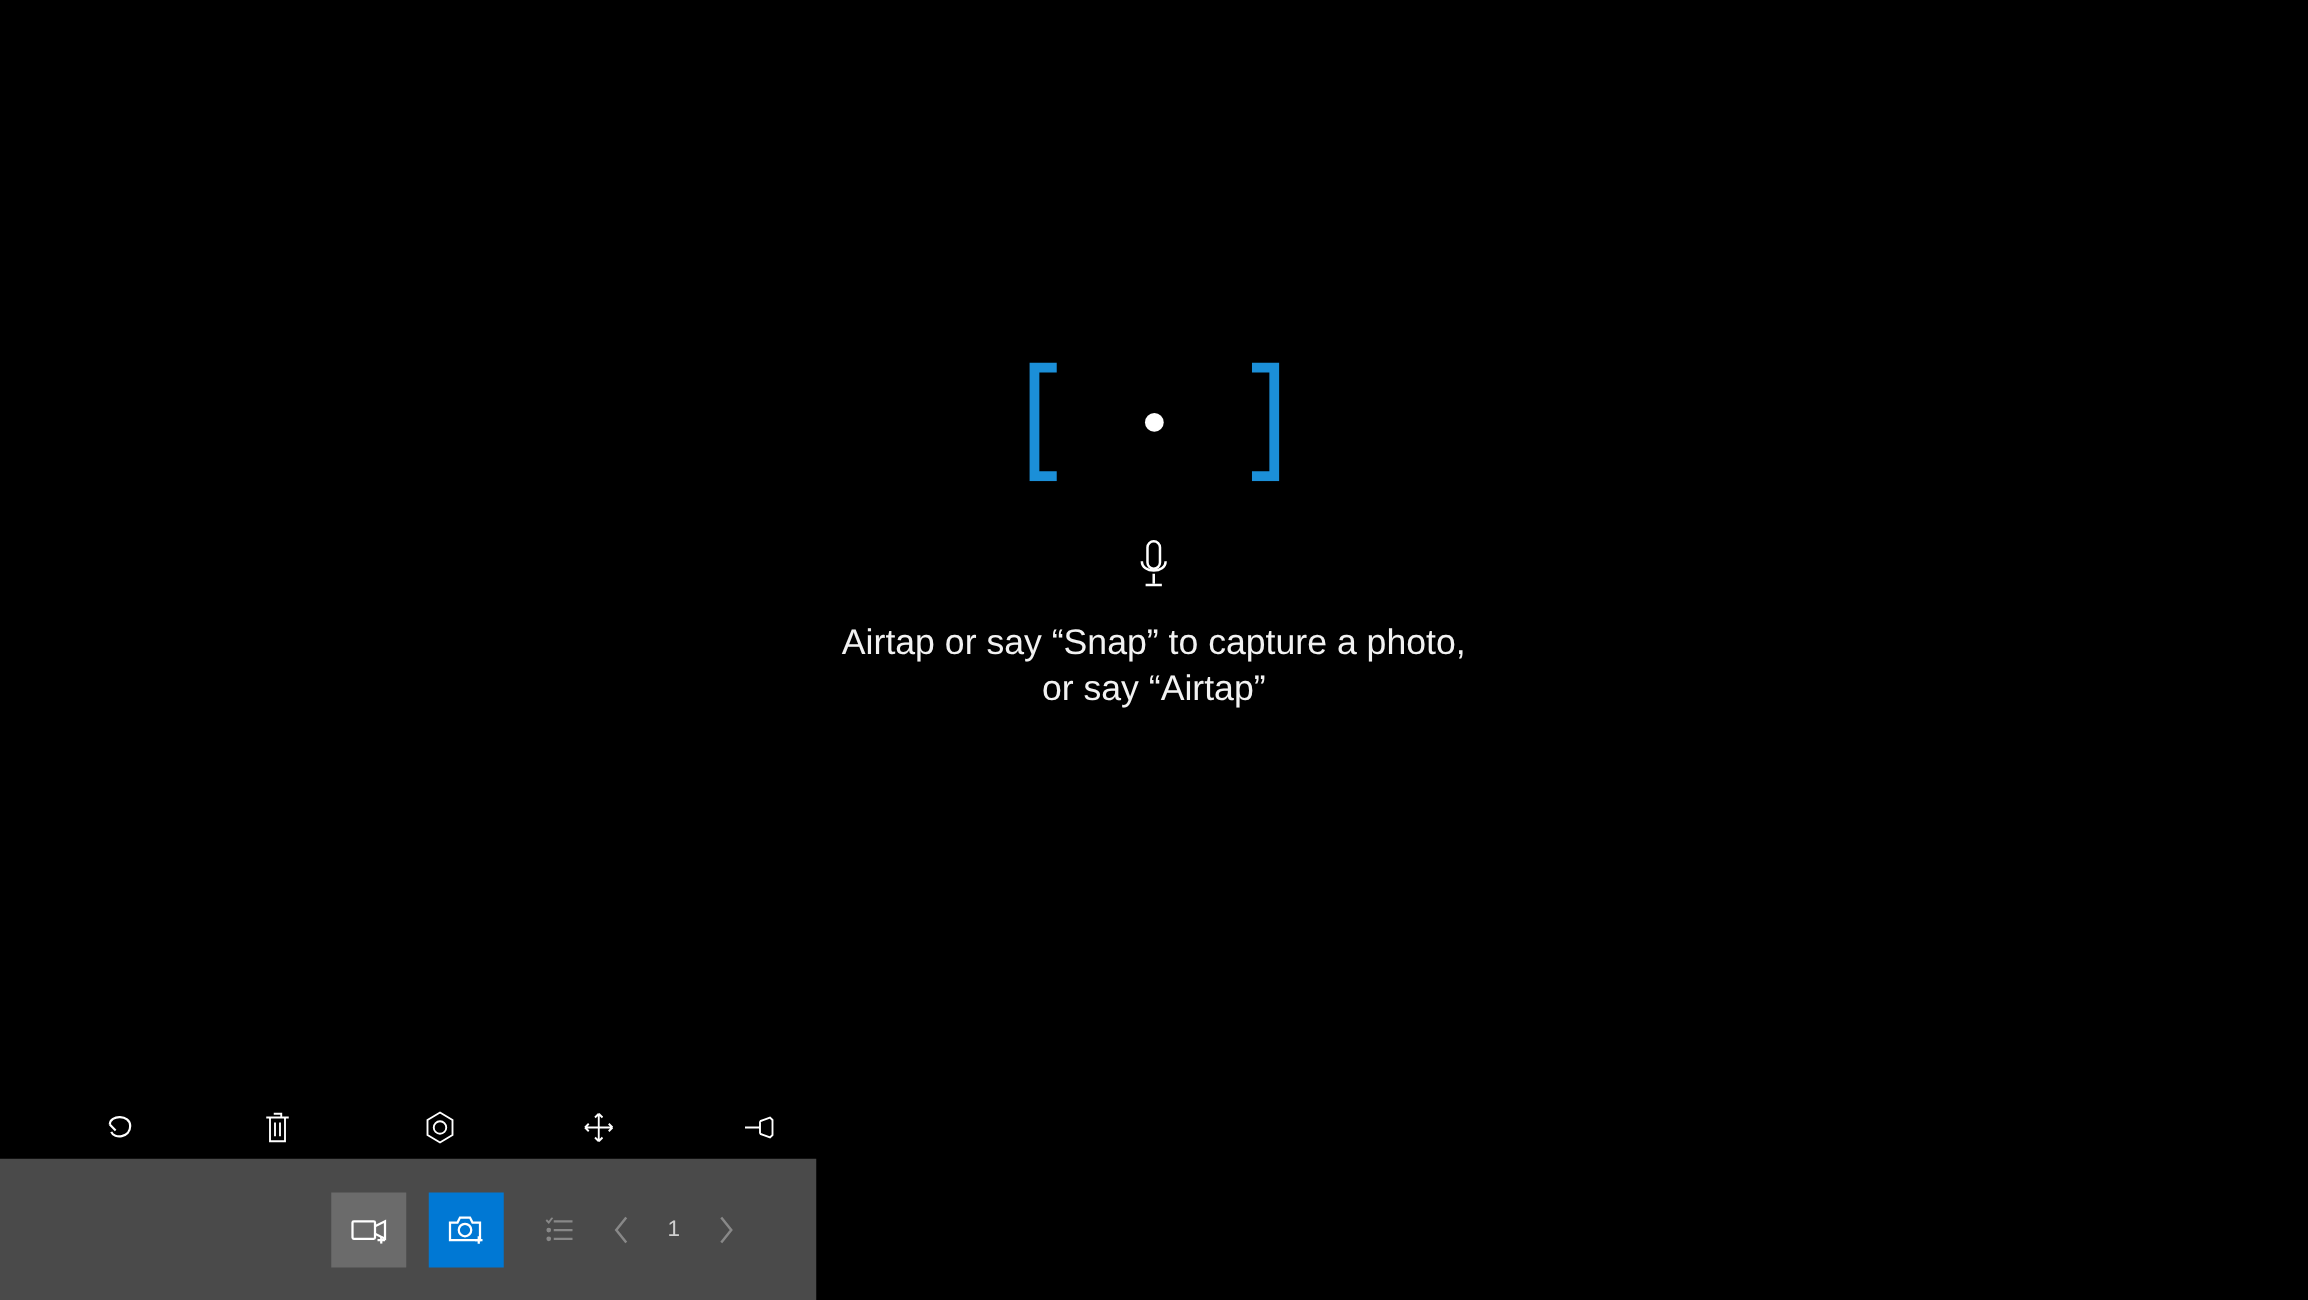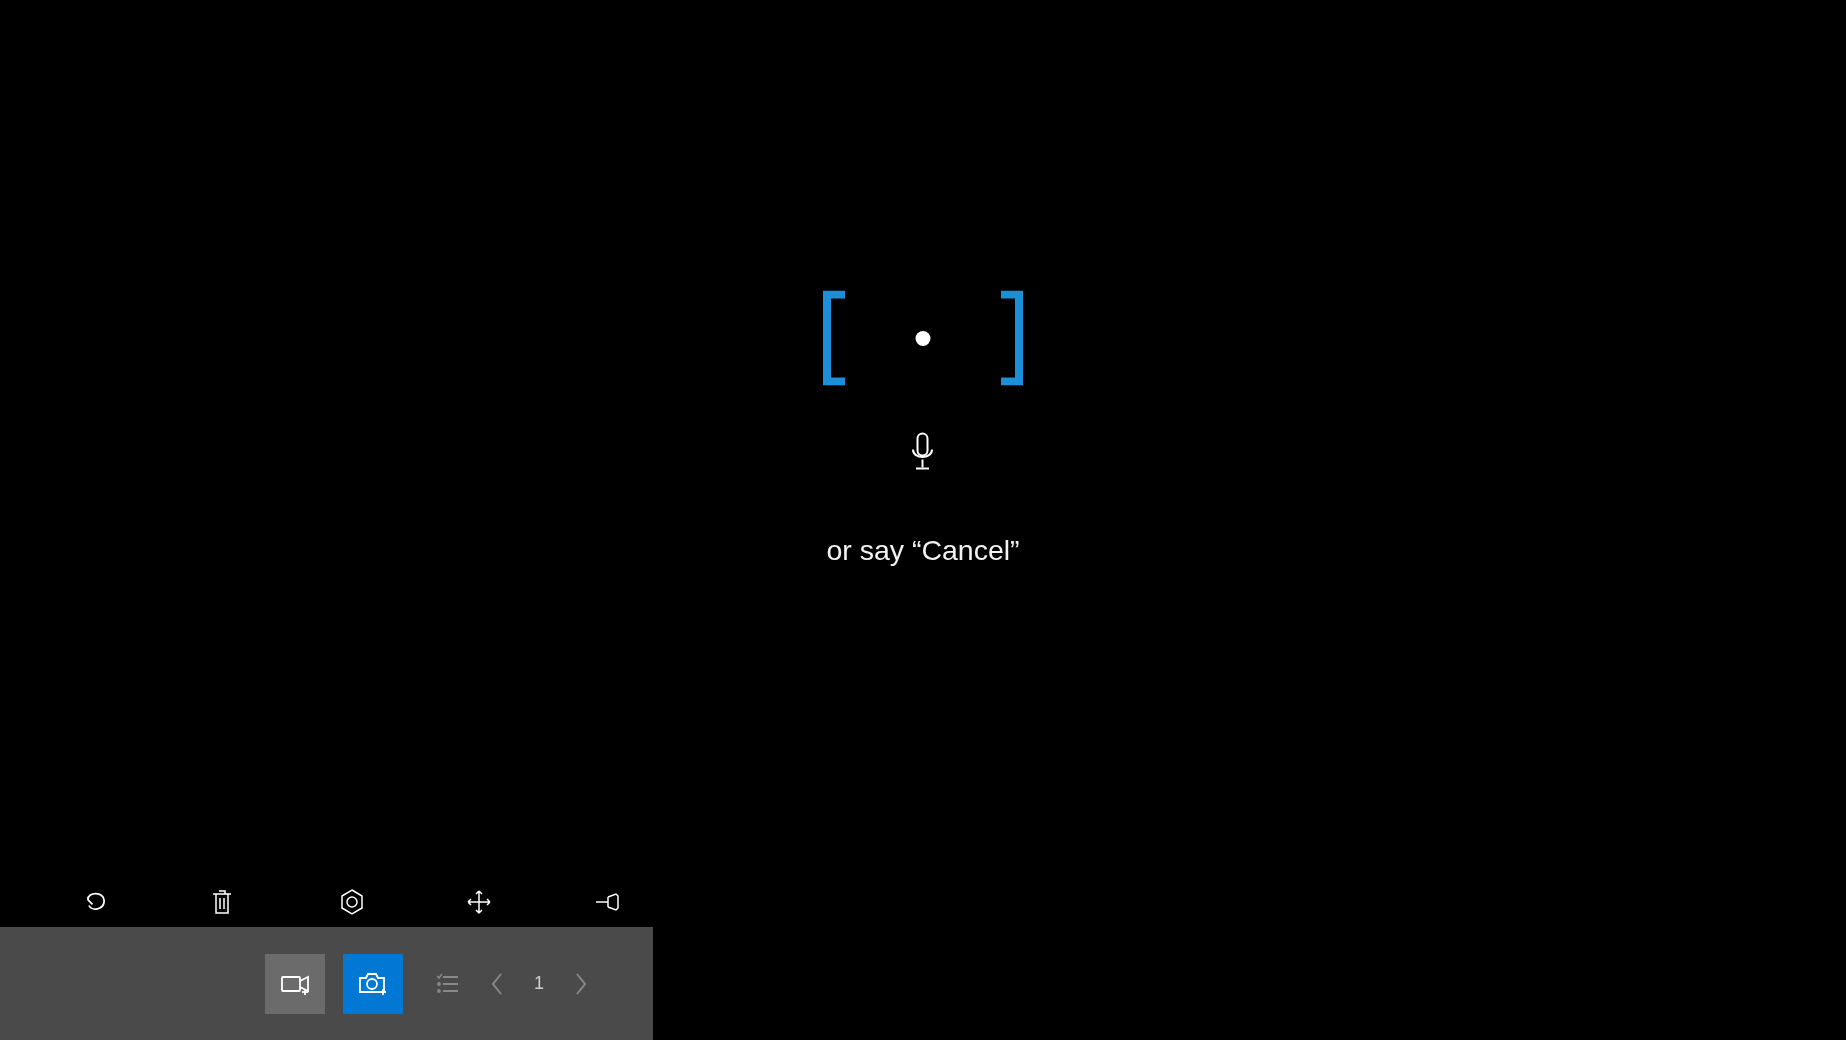--- a/index.html
+++ b/index.html
@@ -149,22 +149,22 @@
   <div class="mic-group">
     <div class="mic-icon-wrap">
       <svg width="25" height="40" viewBox="0 0 25 40" fill="none" stroke="#fff" stroke-width="2">
         <rect x="7.5" y="2" width="10" height="22" rx="5"></rect>
         <path d="M3 18 C3 28 22 28 22 18"></path>
         <line x1="12.5" y1="28" x2="12.5" y2="36"></line>
         <line x1="6" y1="37" x2="19" y2="37"></line>
       </svg>
     </div>
     <div class="instruction">
-      <br>
-      <span>or say “Cancel”</span>
+      <span>Airtap or say “Snap” to capture a photo,</span><br>
+      <span>or say “Airtap”</span>
     </div>
   </div>
 </div>
 
 <div class="toolbar-row1">
   <div class="tool-btn">
     <svg width="28" height="28" viewBox="0 0 24 24" fill="none" stroke="#fff" stroke-width="1.5">
       <path d="M9 14 L5 10 M5 10 C 5 3, 19 3, 19 11 C 19 19, 8 20, 6 15"></path>
     </svg>
   </div>

